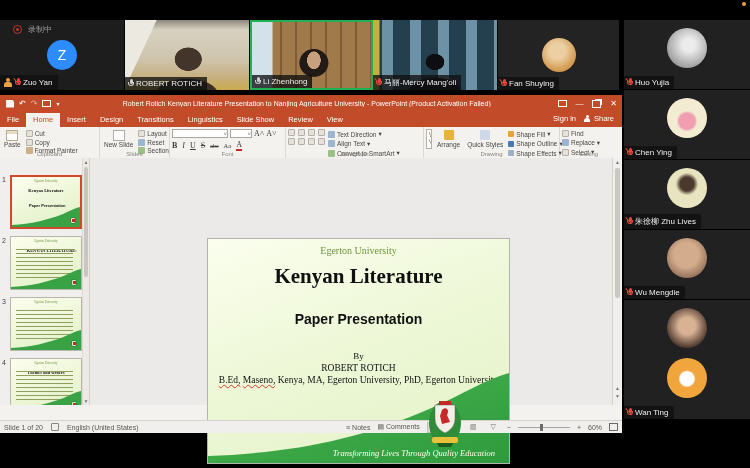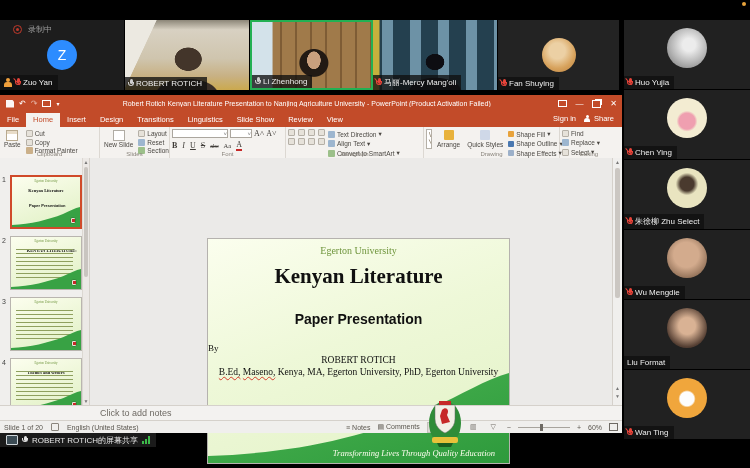--- a/index.html
+++ b/index.html
@@ -140,21 +140,21 @@
   .thumb .crest-dot::after{content:"";position:absolute;left:1px;top:1px;width:2.5px;height:3px;background:#c62828;}
   #thumb-scroll{position:absolute;right:0;top:0;width:7px;height:247px;background:#ece9e6;border-left:1px solid #dcd8d2;box-sizing:border-box;}
   #thumb-scroll .arr{position:absolute;left:0;width:100%;text-align:center;font-size:5px;color:#777;}
   #thumb-scroll .bar{position:absolute;left:1px;top:9px;width:4px;height:110px;background:#c9c5c0;border-radius:2px;}
   
   #slide{position:absolute;left:207px;top:80px;width:303px;height:226px;background:linear-gradient(160deg,#fbfeee 0%,#eef8d8 45%,#e2f2c6 100%);
          border:1px solid #b5b2ae;box-sizing:border-box;overflow:hidden;font-family:"Liberation Serif",serif;}
   #slide .hdr{margin-top:6px;text-align:center;font-size:10px;color:#6f953d;}
   #slide .ttl{margin-top:8px;text-align:center;font-size:21px;font-weight:bold;color:#101010;}
   #slide .sub{margin-top:22px;text-align:center;font-size:14px;font-weight:bold;color:#101010;font-family:"Liberation Sans",sans-serif;}
-  #slide .by{margin-top:16px;font-size:9px;color:#101010;}
+  #slide .by{margin-top:24px;text-align:center;font-size:9px;color:#101010;}
   #slide .ln{text-align:center;font-size:9.5px;color:#101010;margin-top:2px;}
   .wavy{text-decoration:underline wavy #d43c2c;text-decoration-thickness:1px;text-underline-offset:1px;}
   #swoosh{position:absolute;left:0;bottom:0;width:100%;height:100px;}
   #motto{position:absolute;left:0;right:14px;bottom:5px;text-align:right;font-style:italic;font-size:8.5px;color:#fdfdee;z-index:3;}
   #crest{position:absolute;right:46px;bottom:14px;width:36px;height:52px;z-index:3;}
   
   #vscroll{position:absolute;right:0;top:0;width:10px;height:247px;background:#f0efed;border-left:1px solid #d5d1cb;box-sizing:border-box;
            font-size:5px;color:#777;}
   #vscroll .up{position:absolute;top:1px;left:0;width:100%;text-align:center;}
   #vscroll .bar{position:absolute;left:2px;top:10px;width:5px;height:130px;background:#cbc7c2;border-radius:2px;}
@@ -252,59 +252,49 @@
           </span>
           <span>Chen Ying</span>
         </div>
       </div>
       <div class="sbtile" style="top: 160px;">
         <div class="avatar-circle av2"></div>
         <div class="namechip muted">
           <span class="mic">
             <i class="slash"></i>
           </span>
-          <span>朱徐柳 Zhu Select</span>
+          <span>朱徐柳 Zhu Lives</span>
         </div>
       </div>
       <div class="sbtile" style="top: 230px;">
         <div class="avatar-circle av3"></div>
         <div class="namechip muted">
           <span class="mic">
             <i class="slash"></i>
           </span>
           <span>Wu Mengdie</span>
         </div>
       </div>
       <div class="sbtile" style="top: 300px;">
         <div class="avatar-circle av4"></div>
         <div class="namechip">
           <span>Liu Format</span>
         </div>
       </div>
-      <div class="sbtile" style="top: 370px;">
+      <div class="sbtile" style="top: 350px;">
         <div class="avatar-circle av5"></div>
         <div class="namechip muted">
           <span class="mic">
             <i class="slash"></i>
           </span>
           <span>Wan Ting</span>
         </div>
       </div>
     </div>
 
-  <div id="share-badge">
-    <span class="scr-ic"></span>
-    <span class="mic" style="filter:brightness(1.1)"></span>
-    <span>ROBERT ROTICH的屏幕共享</span>
-    <span class="sig">
-        <i></i>
-        <i></i>
-        <i></i>
-      </span>
-  </div>
 
   <div id="ppt">
 
     <div id="titlebar">
       <div class="qat">
         <span class="save-ic"></span>
         <span class="g">↶</span>
         <span class="g" style="opacity:.55">↷</span>
         <span class="mini-rect"></span>
         <span class="g" style="font-size:6px">▾</span>
@@ -568,23 +558,20 @@
       </div>
 
       <div id="vscroll">
         <span class="up">▲</span>
         <span class="bar"></span>
         <span class="nav" style="bottom:14px">▲</span>
         <span class="nav" style="bottom:6px">▼</span>
       </div>
     </div>
 
-    <div id="notesbar">
-      <span>Click to add notes</span>
-    </div>
 
     <div id="statusbar">
       <div class="lft">
         <span>Slide 1 of 20</span>
         <span class="spell-ic"></span>
         <span>English (United States)</span>
       </div>
       <div class="rgt">
         <span>≡ <span>Notes</span></span>
         <span>▤ <span>Comments</span></span>

